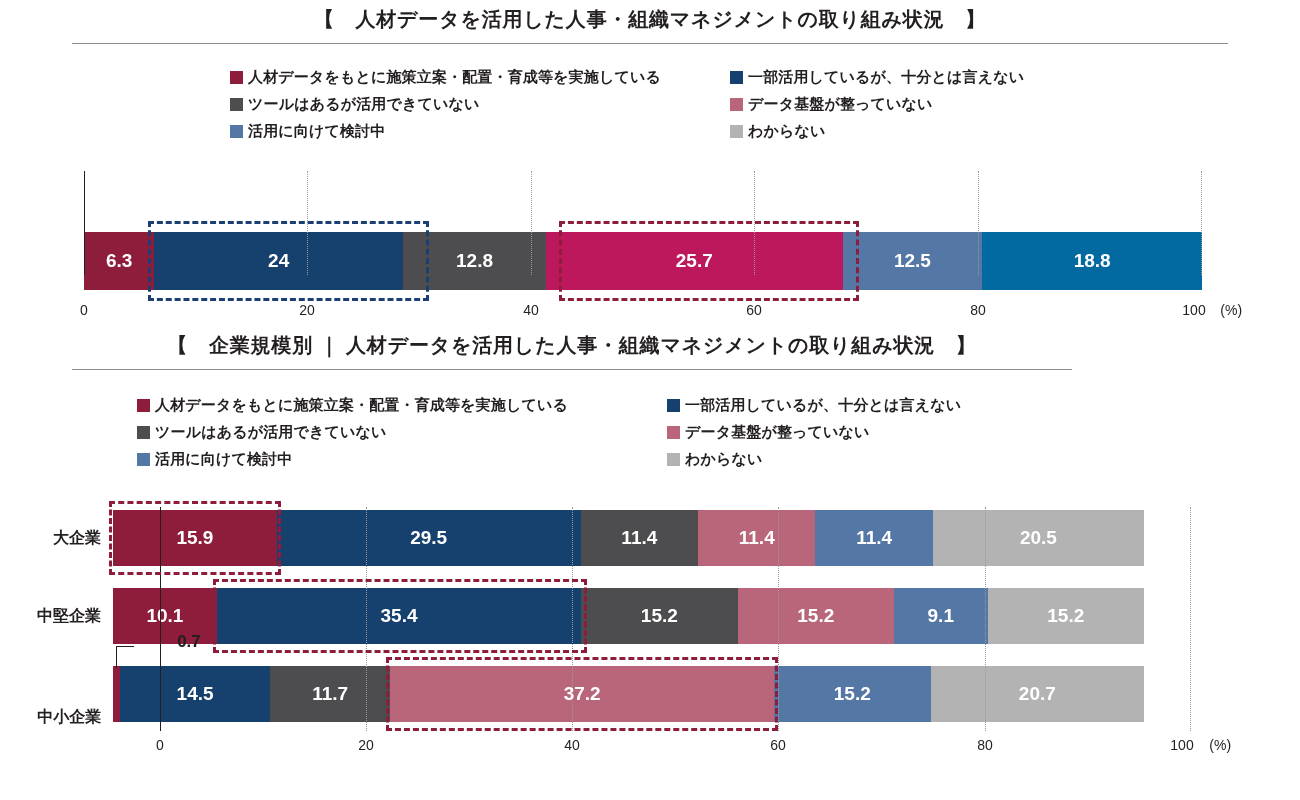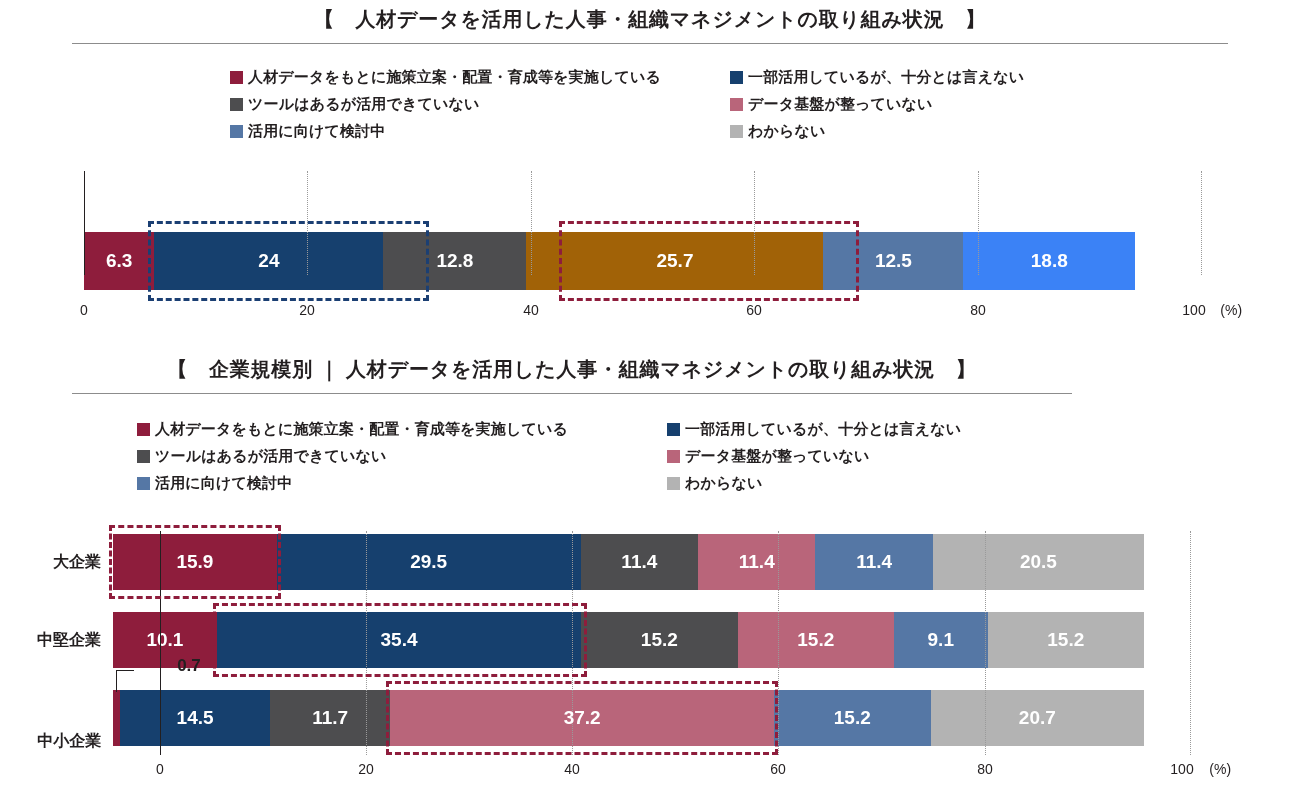--- a/index.html
+++ b/index.html
@@ -190,54 +190,54 @@
         <div class="gridline" style="left:894px;"></div>
         <div class="gridline" style="left:1117px;"></div>
       </div>
 
       <div class="bar-row" style="padding-top:22px;">
         <div style="width:84px;"></div>
         <div class="bar-track" style="width:1118px;margin-top:39px;">
           <div class="seg" style="width:70.4px;background:#8e1d3c">
             <span>6.3</span>
           </div>
-          <div class="seg" style="width:229px;background:#16406e">
+          <div class="seg" style="width:249px;background:#16406e">
             <span>24</span>
           </div>
           <div class="seg" style="width:143.1px;background:#4d4d4f">
             <span>12.8</span>
           </div>
-          <div class="seg" style="width:297px;background:#a16207">
+          <div class="seg" style="width:297px;background:#be185d">
             <span>25.7</span>
           </div>
           <div class="seg" style="width:139.8px;background:#5577a5">
             <span>12.5</span>
           </div>
-          <div class="seg" style="width:172px;background:#3b82f6">
+          <div class="seg" style="width:220px;background:#0369a1">
             <span>18.8</span>
           </div>
 
           <div class="hl hl-navy" style="left:64px; top:-11px; width:281px; height:80px;"></div>
           <div class="hl hl-wine" style="left:475px; top:-11px; width:300px; height:80px;"></div>
         </div>
       </div>
 
       <div class="axis" style="margin-top:12px; margin-left:84px; width:1118px;">
         <div class="tick" style="left:0;">0</div>
         <div class="tick" style="left:223px;">20</div>
         <div class="tick" style="left:447px;">40</div>
         <div class="tick" style="left:670px;">60</div>
         <div class="tick" style="left:894px;">80</div>
         <div class="tick" style="left:1110px;">100</div>
         <div class="tick unit" style="left:1145px;">(%)</div>
       </div>
     </div>
   </div>
 
-  <div style="position:absolute; left:0; top:356px; width:1144px;">
+  <div style="position:absolute; left:0; top:332px; width:1144px;">
 
     <div class="chart-title">【　企業規模別 ｜ 人材データを活用した人事・組織マネジメントの取り組み状況　】</div>
     <hr class="title-rule">
 
     <div class="legend legend-grid-2" style="margin-top:26px;">
       <div class="legend-item legend-col-left">
         <span class="legend-swatch" style="background:#8e1d3c"></span>
         <span class="legend-label">人材データをもとに施策立案・配置・育成等を実施している</span>
       </div>
       <div class="legend-item legend-col-right">

